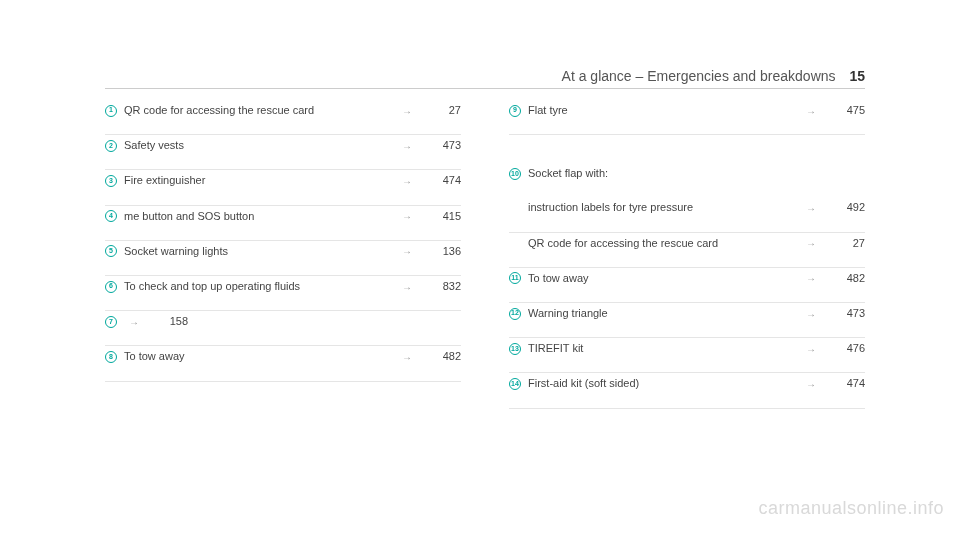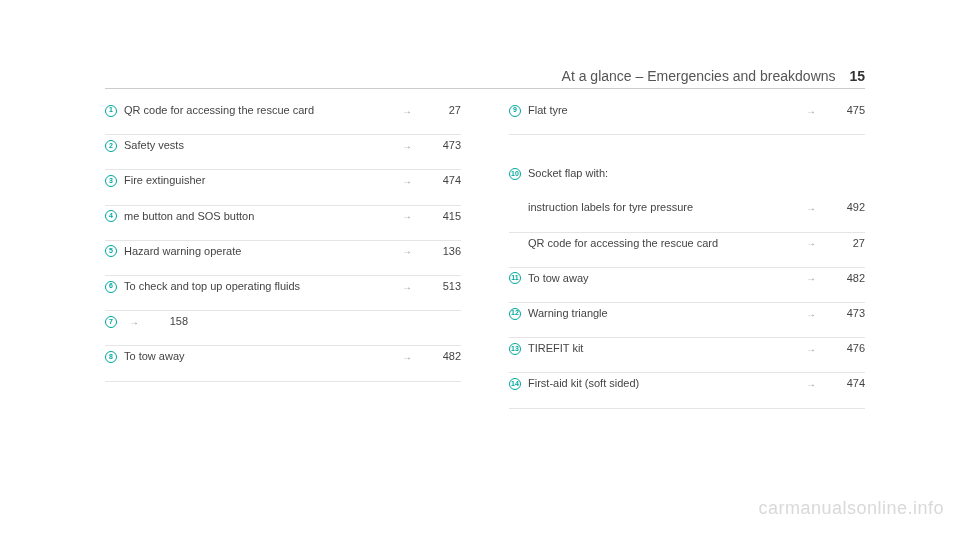--- a/index.html
+++ b/index.html
@@ -52,29 +52,29 @@
       <span class="pg">474</span>
     </div>
     <div class="row">
       <span class="marker">4</span>
       <span class="label">me button and SOS button</span>
       <span class="arrow">→</span>
       <span class="pg">415</span>
     </div>
     <div class="row">
       <span class="marker">5</span>
-      <span class="label">Hazard warning operate</span>
+      <span class="label">Socket warning lights</span>
       <span class="arrow">→</span>
       <span class="pg">136</span>
     </div>
     <div class="row">
       <span class="marker">6</span>
       <span class="label">To check and top up operating fluids</span>
       <span class="arrow">→</span>
-      <span class="pg">513</span>
+      <span class="pg">832</span>
     </div>
     <div class="row">
       <span class="marker">7</span>
       <span class="arrow">→</span>
       <span class="pg">158</span>
     </div>
     <div class="row">
       <span class="marker">8</span>
       <span class="label">To tow away</span>
       <span class="arrow">→</span>

